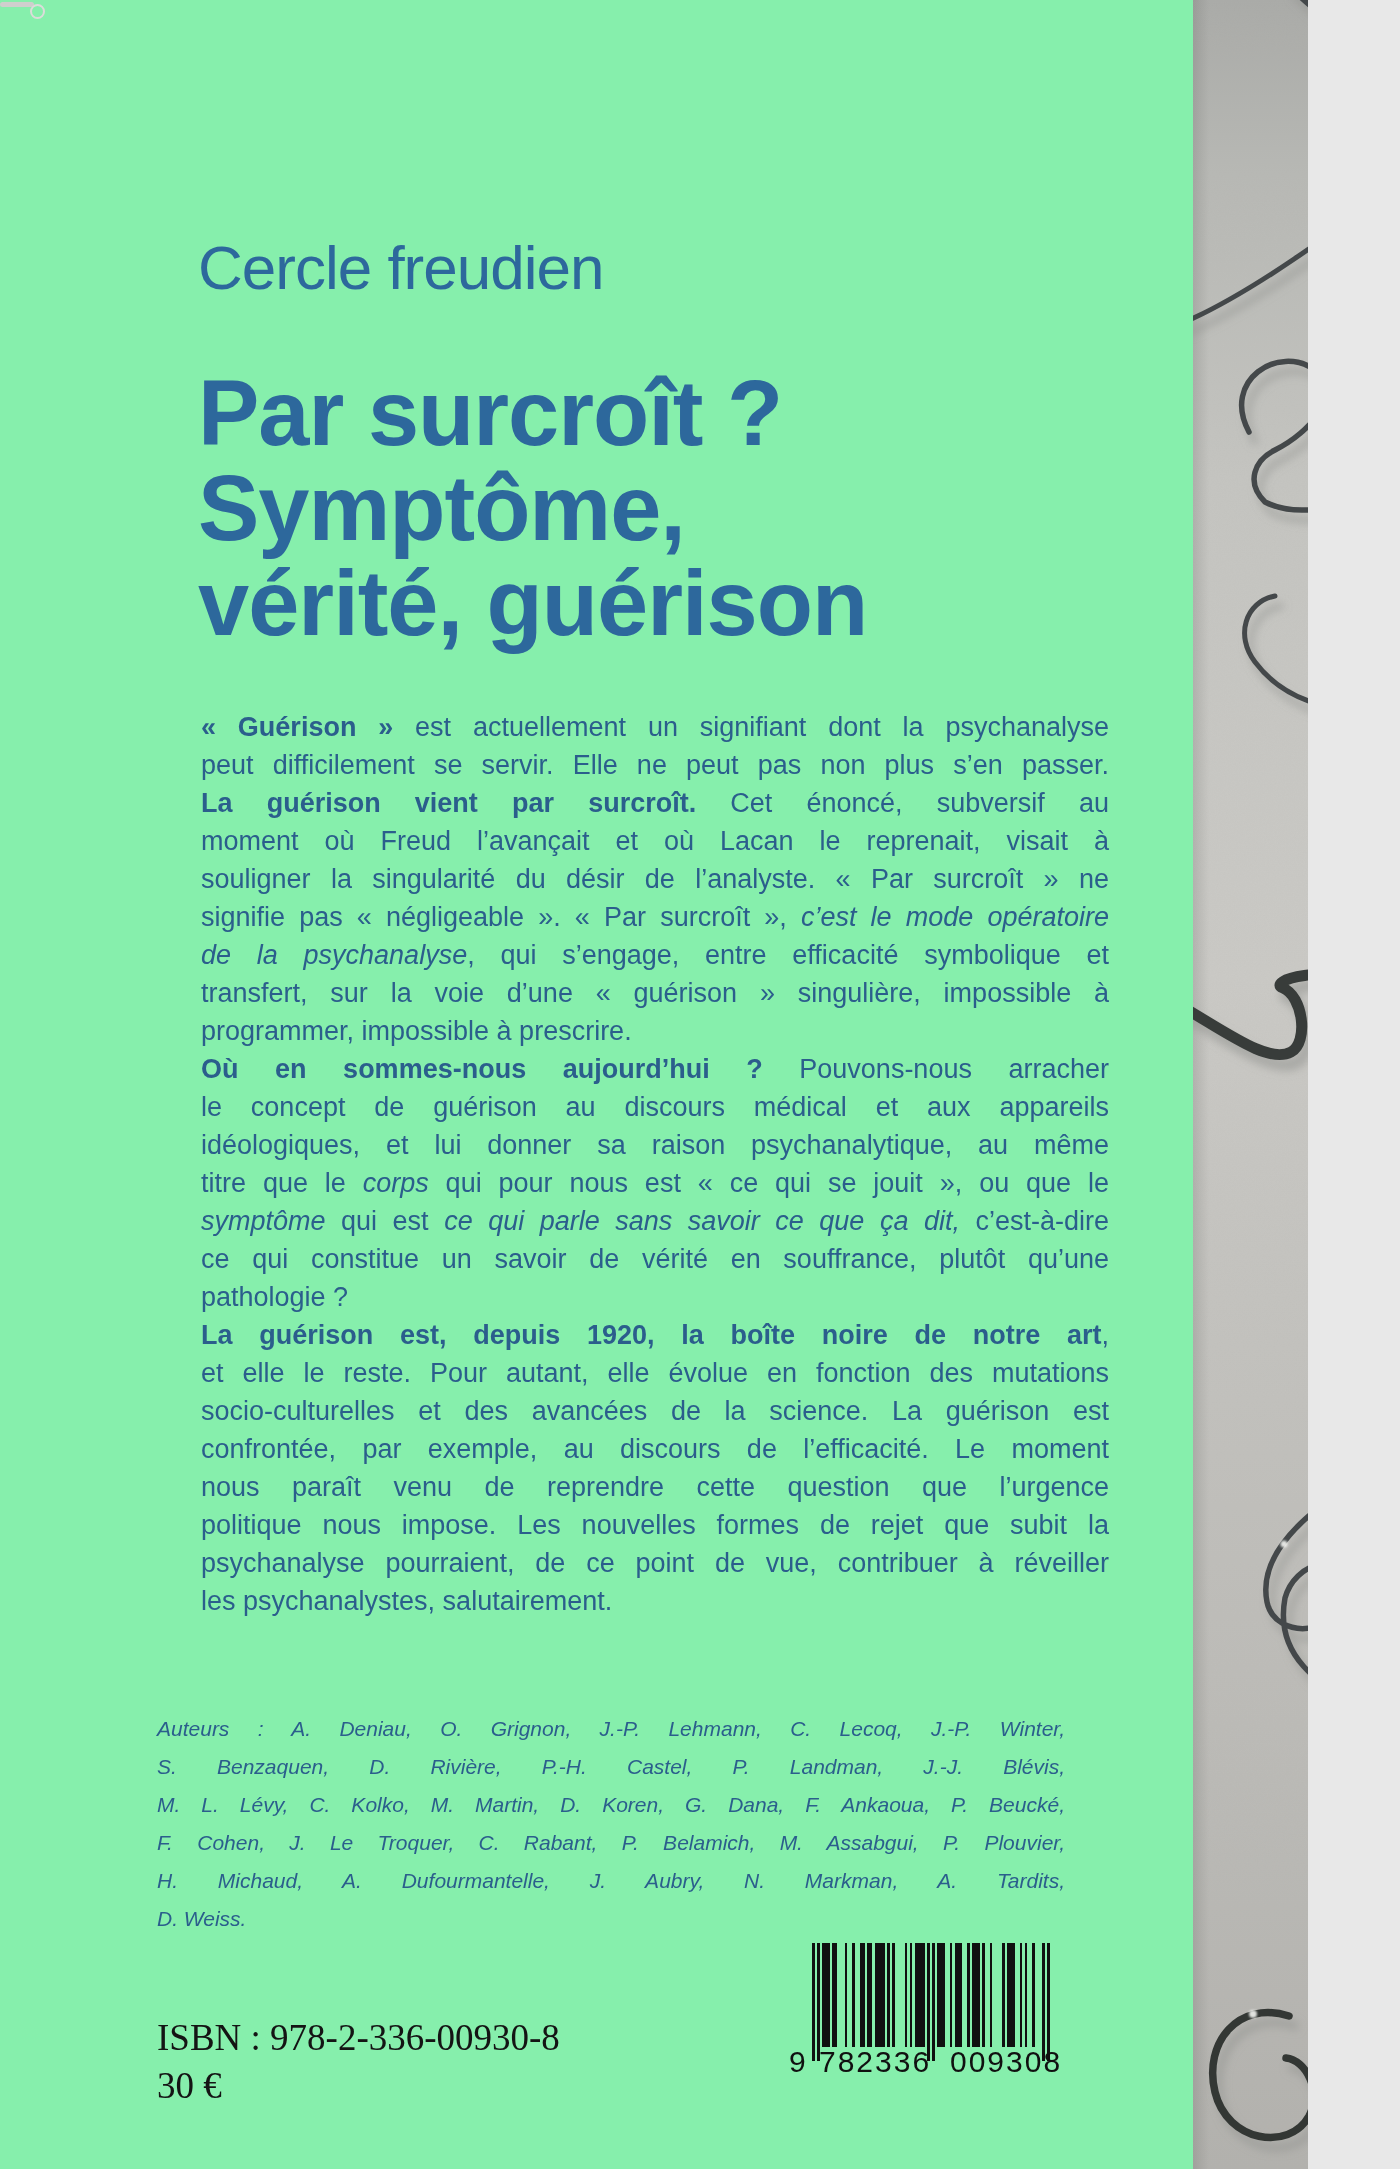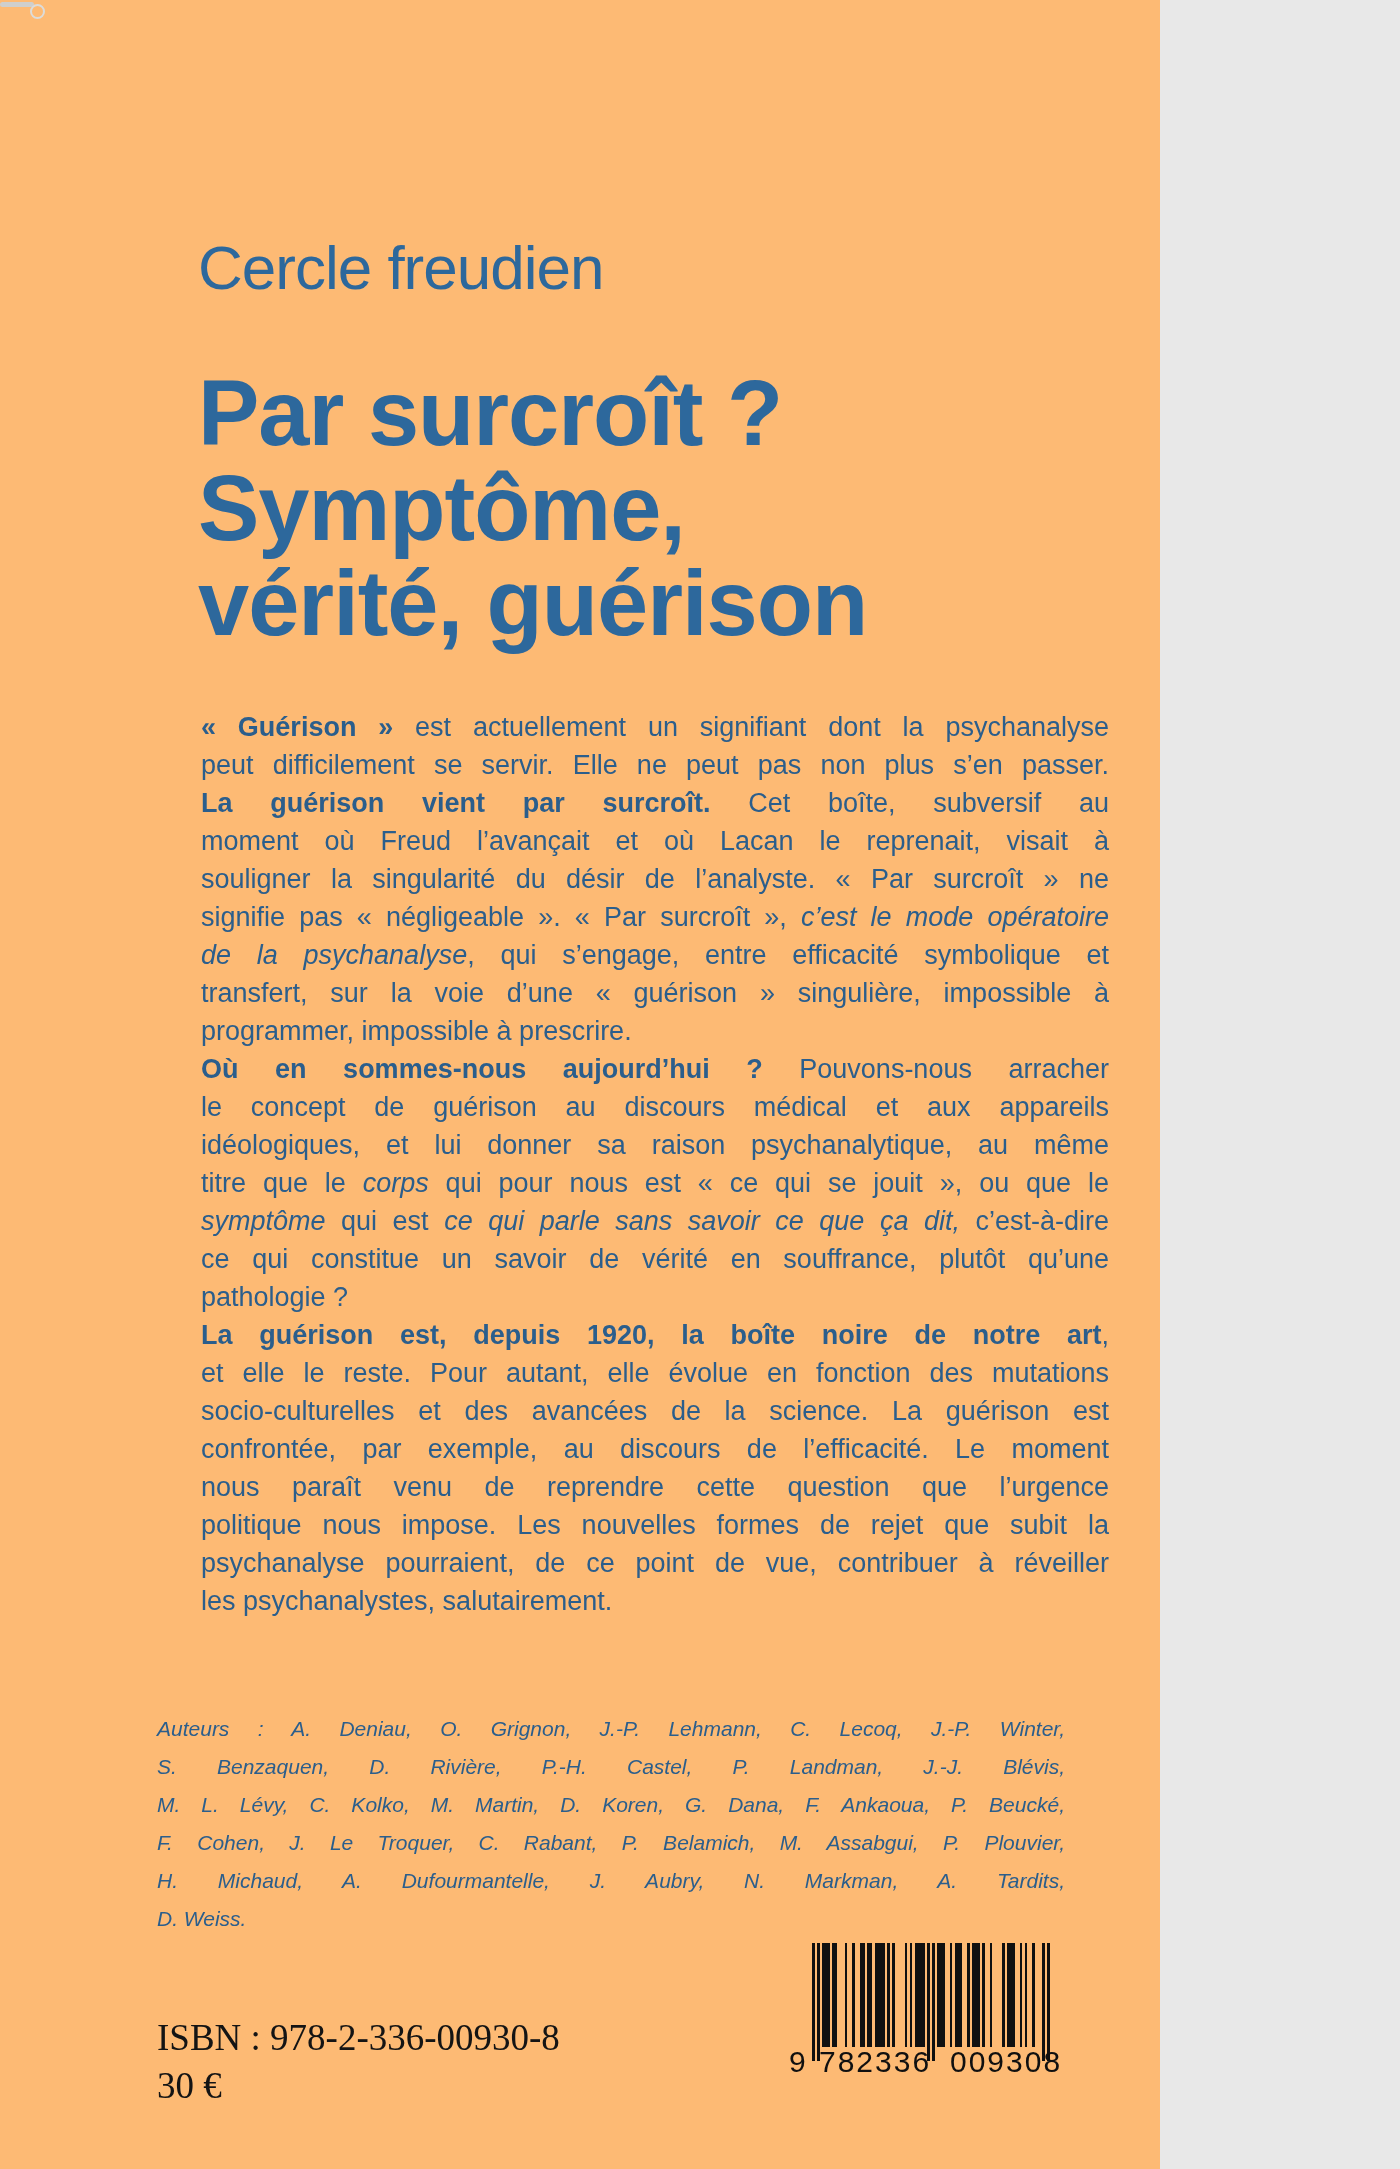--- a/index.html
+++ b/index.html
@@ -1,16 +1,16 @@
 <!DOCTYPE html>
 <html><head>
 <meta charset="utf-8">
 <style>
   html,body{margin:0;padding:0;background:#e8e8e8;}
-  .page{position:relative;width:1160px;height:2169px;background:#fdba74;overflow:hidden;
+  .page{position:relative;width:1308px;height:2169px;background:#86efac;overflow:hidden;
         font-family:"Liberation Sans",sans-serif;}
   
   .kicker{position:absolute;left:198px;top:232px;font-size:62px;letter-spacing:-1px;
           color:#2d689c;}
   .title{position:absolute;left:198px;top:366px;font-size:92px;line-height:95px;
          font-weight:bold;color:#2d689c;letter-spacing:-1px;}
   .body-block{position:absolute;left:157px;top:708px;width:908px;
               font-size:27px;line-height:38px;color:#2b5e8c;margin-left:44px;}
   .authors-block{position:absolute;left:157px;top:1710px;width:908px;
               font-size:21px;line-height:38px;color:#2b5e8c;font-style:italic;}
@@ -52,21 +52,21 @@
 
   <div class="title">
     <div>Par surcroît ?</div>
     <div>Symptôme,</div>
     <div>vérité, guérison</div>
   </div>
 
   <div class="body-block" id="body-lines">
       <div class="tline"><span class="bold">« Guérison »</span><span> est actuellement un signifiant dont la psychanalyse</span></div>
       <div class="tline"><span>peut difficilement se servir. Elle ne peut pas non plus s’en passer.</span></div>
-      <div class="tline"><span class="bold">La guérison vient par surcroît.</span><span> Cet boîte, subversif au</span></div>
+      <div class="tline"><span class="bold">La guérison vient par surcroît.</span><span> Cet énoncé, subversif au</span></div>
       <div class="tline"><span>moment où Freud l’avançait et où Lacan le reprenait, visait à</span></div>
       <div class="tline"><span>souligner la singularité du désir de l’analyste. « Par surcroît » ne</span></div>
       <div class="tline"><span>signifie pas « négligeable ». « Par surcroît », </span><span class="ital">c’est le mode opératoire</span></div>
       <div class="tline"><span class="ital">de la psychanalyse</span><span>, qui s’engage, entre efficacité symbolique et</span></div>
       <div class="tline"><span>transfert, sur la voie d’une « guérison » singulière, impossible à</span></div>
       <div class="tline last"><span>programmer, impossible à prescrire.</span></div>
       <div class="tline"><span class="bold">Où en sommes-nous aujourd’hui ?</span><span> Pouvons-nous arracher</span></div>
       <div class="tline"><span>le concept de guérison au discours médical et aux appareils</span></div>
       <div class="tline"><span>idéologiques, et lui donner sa raison psychanalytique, au même</span></div>
       <div class="tline"><span>titre que le </span><span class="ital">corps</span><span> qui pour nous est « ce qui se jouit », ou que le</span></div>

